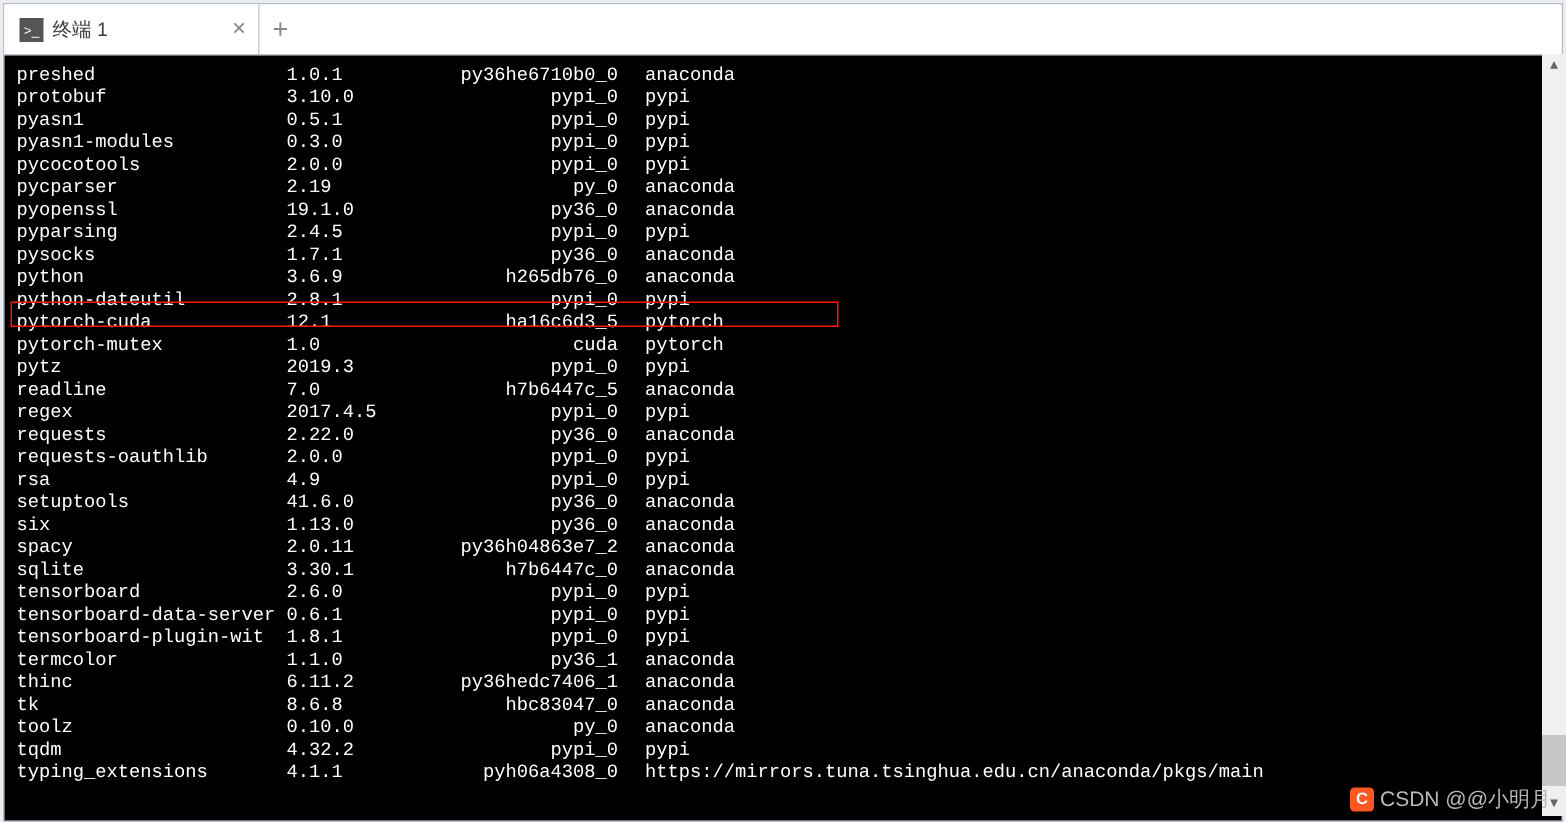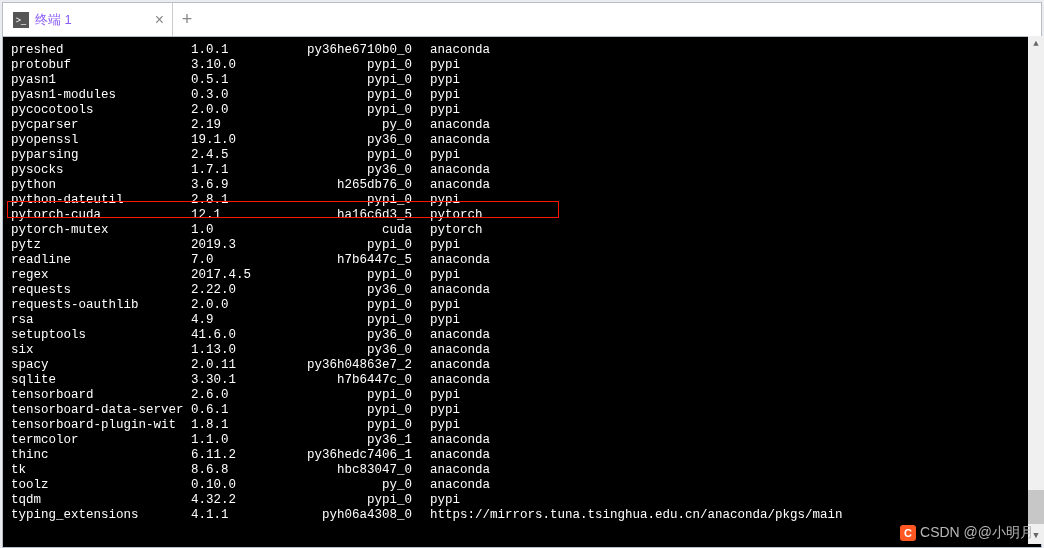--- a/index.html
+++ b/index.html
@@ -1,21 +1,21 @@
 <!DOCTYPE html>
 <html><head>
 <meta charset="utf-8">
 <style>
 *{margin:0;padding:0;box-sizing:border-box}
 body{width:1044px;height:548px;background:#eaecef;font-family:Consolas,'Courier New',monospace;overflow:hidden;position:relative}
 .outer{background:#fff;border:1px solid #b6bec8;margin:2px}
 .tabbar{height:34px;background:#fff;display:flex;align-items:stretch;border-bottom:1px solid #b6bec8}
 .tab{display:flex;align-items:center;gap:6px;padding:0 10px;background:#fff;border-right:1px solid #ccc;min-width:170px;position:relative}
 .tab-icon{width:16px;height:16px;display:inline-flex;align-items:center;justify-content:center;background:#555;color:#fff;font-size:9px;font-family:Arial}
-.tab-title{font-family:'Microsoft YaHei',sans-serif;font-size:13px;color:#8b5cf6}
+.tab-title{font-family:'Microsoft YaHei',sans-serif;font-size:13px;color:#404040}
 .tab-close{font-family:Arial;font-size:16px;color:#888;position:absolute;right:8px;cursor:pointer}
 .newtab{width:28px;display:flex;align-items:center;justify-content:center;color:#888;font-size:18px;font-family:Arial;cursor:pointer}
 .term-wrap{background:#000;padding:6px 0 16px 8px;height:510px;overflow:hidden;position:relative}
 .term{color:#fff;font-size:12.5px;line-height:15px;white-space:pre}
 .row span{display:inline-block}
 .c1{width:180px}
 .c2{width:84px}
 .c3{width:155px;text-align:right;padding-right:18px}
 .c4{}
 .highlight-box{position:absolute;border:1.5px solid #ff1400;pointer-events:none}

